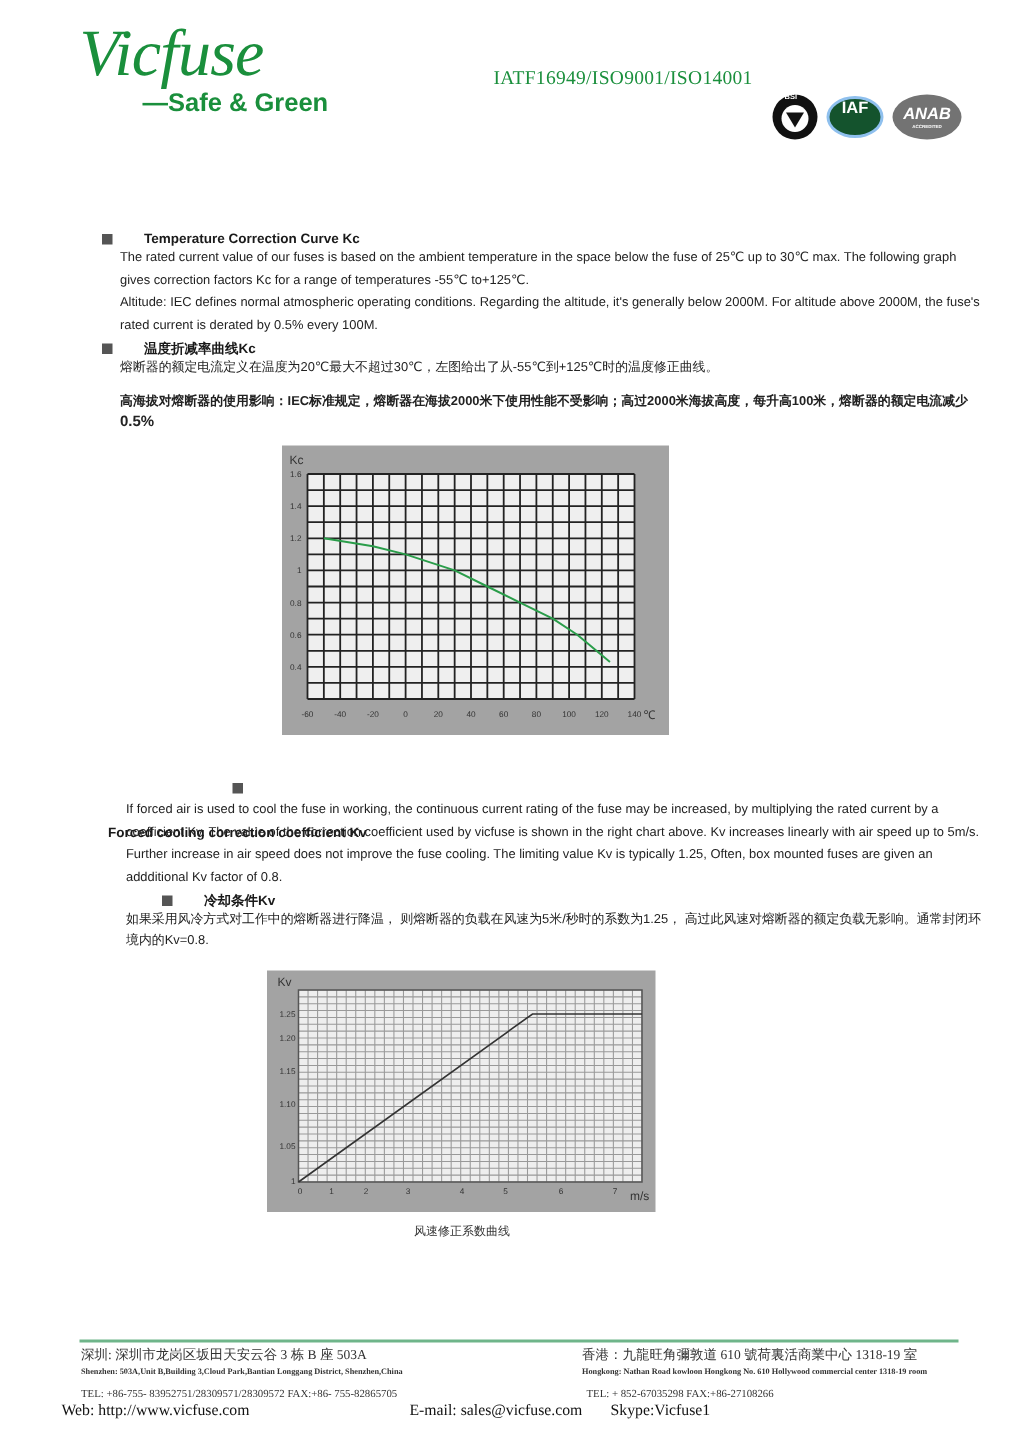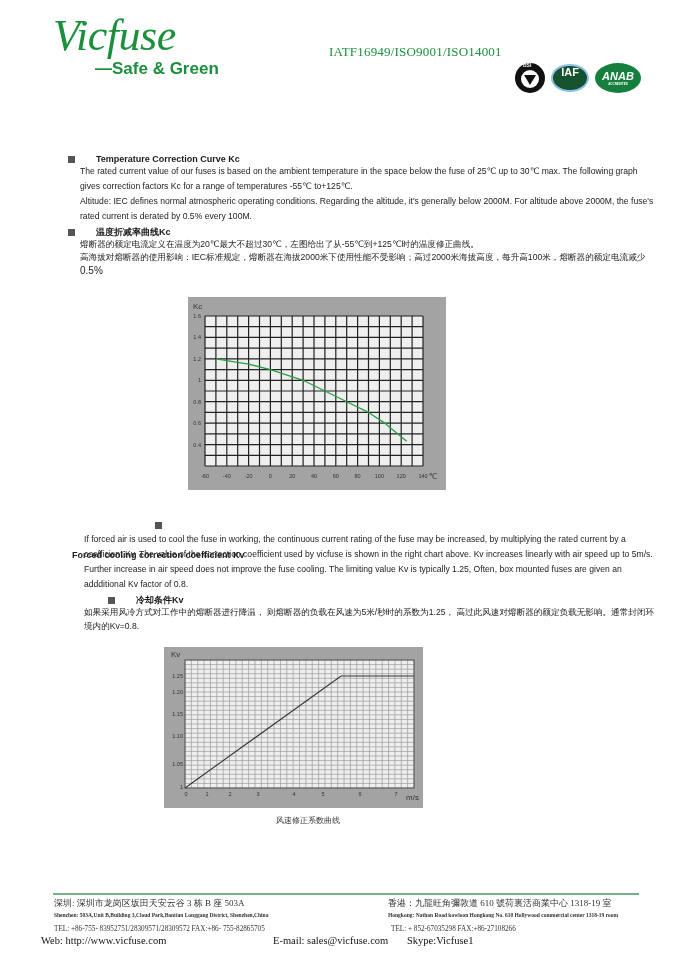--- a/index.html
+++ b/index.html
@@ -10,21 +10,21 @@
   
   .logo-main { left: 40px; top: 14px; font-family: "Liberation Serif", "DejaVu Serif", serif; font-style: italic; font-size: 44px; color: #1a8f3c; letter-spacing: -0.5px; line-height: 1; }
   .logo-sub { left: 82px; top: 60px; font-family: "Liberation Sans", sans-serif; font-weight: bold; font-size: 17px; color: #1a8f3c; line-height: 1; }
   .cert-text { left: 316px; top: 44px; font-family: "Liberation Serif", "DejaVu Serif", serif; font-size: 13px; color: #1a8f3c; letter-spacing: 0.2px; }
   .badges { left: 502px; top: 63px; display: flex; gap: 6px; align-items: center; }
   .badge-bsi { width: 30px; height: 30px; border-radius: 50%; background: #111; position: relative; }
   .badge-bsi .inner { position: absolute; left: 6px; top: 7px; width: 18px; height: 18px; border-radius: 50%; background: #fff; }
   .badge-bsi .tri { position: absolute; left: 9px; top: 12px; width: 0; height: 0; border-left: 6px solid transparent; border-right: 6px solid transparent; border-top: 10px solid #111; }
   .badge-bsi .lbl { position: absolute; left: 8px; top: -1px; font-size: 5px; color: #fff; font-weight: bold; }
   .badge-iaf { width: 38px; height: 28px; border-radius: 50%; background: #14532d; color: #fff; font-weight: bold; font-size: 11px; display: flex; align-items: flex-start; justify-content: center; border: 2px solid #8fc0ee; }
-  .badge-anab { width: 46px; height: 30px; border-radius: 50%; background: #15803d; color: #fff; font-weight: bold; font-style: italic; font-size: 11px; display: flex; flex-direction: column; align-items: center; justify-content: center; line-height: 1; }
+  .badge-anab { width: 46px; height: 30px; border-radius: 50%; background: #737373; color: #fff; font-weight: bold; font-style: italic; font-size: 11px; display: flex; flex-direction: column; align-items: center; justify-content: center; line-height: 1; }
   .badge-anab small { font-size: 3px; font-style: normal; margin-top: 1px; }
 
   
   .sec-head { font-size: 9px; font-weight: bold; display: flex; align-items: center; gap: 21px; }
   .bullet { width: 7px; height: 7px; background: #555; display: inline-block; }
   .para { font-size: 8.6px; line-height: 15px; color: #222; }
   .para-cn { font-size: 8.6px; line-height: 14px; color: #222; }
   .big05 { font-size: 10px; }
 
   
@@ -65,21 +65,21 @@
   <span>Temperature Correction Curve Kc</span>
 </div>
 <div class="abs para" style="left:67px; top:164px; width:575px;">The rated current value of our fuses is based on the ambient  temperature in the space below the fuse of  25℃ up to 30℃ max. The following graph gives correction factors Kc for a range of temperatures -55℃ to+125℃.</div>
 <div class="abs para" style="left:67px; top:194px; width:580px;">Altitude:  IEC defines normal atmospheric  operating conditions. Regarding the altitude, it's generally below 2000M. For altitude above 2000M, the fuse's rated current is derated by  0.5% every 100M.</div>
 
 <div class="abs sec-head" style="left:55px; top:226px;">
   <span class="bullet"></span>
   <span>温度折减率曲线Kc</span>
 </div>
 <div class="abs para-cn" style="left:67px; top:237px; width:580px;">熔断器的额定电流定义在温度为20℃最大不超过30℃，左图给出了从-55℃到+125℃时的温度修正曲线。</div>
-<div class="abs para-cn" style="left:67px; top:250px; width:575px;">
+<div class="abs para-cn" style="left:67px; top:260px; width:575px;font-weight:bold;">
   <span>高海拔对熔断器的使用影响：IEC标准规定，熔断器在海拔2000米下使用性能不受影响；高过2000米海拔高度，每升高100米，熔断器的额定电流减少</span><span class="big05">0.5%</span>
 </div>
 
 <div class="abs chart-box" style="left:175px; top:297px; width:258px; height:193px;">
   <svg width="258" height="193" viewBox="0 0 258 193" id="kc-svg">
       <rect x="17" y="19" width="218" height="150" fill="#efefef"></rect>
       <line x1="17" y1="19" x2="17" y2="169" stroke="#222" stroke-width="1.2"></line>
       <line x1="27.9" y1="19" x2="27.9" y2="169" stroke="#222" stroke-width="1.2"></line>
       <line x1="38.8" y1="19" x2="38.8" y2="169" stroke="#222" stroke-width="1.2"></line>
       <line x1="49.699999999999996" y1="19" x2="49.699999999999996" y2="169" stroke="#222" stroke-width="1.2"></line>
@@ -144,21 +144,21 @@
   <span>Forced cooling correction coefficient Kv</span>
 </div>
 <div class="abs para" style="left:71px; top:532px; width:572px;">If forced air is used to cool the fuse in working, the continuous current rating of the fuse may be increased, by multiplying the rated current by a coefficient  Kv. The value of the correction coefficient used by vicfuse is shown in the right chart above. Kv increases linearly with air speed up to 5m/s.  Further  increase in air  speed does not improve the  fuse cooling.  The  limiting value Kv is typically 1.25,  Often, box mounted fuses are given an addditional Kv factor of 0.8.</div>
 
 <div class="abs sec-head" style="left:59px; top:594px;padding-left:36px;">
   <span class="bullet"></span>
   <span>冷却条件Kv</span>
 </div>
 <div class="abs para-cn" style="left:71px; top:605px; width:572px;">如果采用风冷方式对工作中的熔断器进行降温，  则熔断器的负载在风速为5米/秒时的系数为1.25，  高过此风速对熔断器的额定负载无影响。通常封闭环境内的Kv=0.8.</div>
 
-<div class="abs chart-box" style="left:151px; top:647px; width:259px; height:161px;">
+<div class="abs chart-box" style="left:165px; top:647px; width:259px; height:161px;">
   <svg width="259" height="161" viewBox="0 0 259 161" id="kv-svg">
       <rect x="21" y="13" width="229" height="128" fill="#eeeeee"></rect>
       <line x1="21" y1="13" x2="21" y2="141" stroke="#999" stroke-width="0.7"></line>
       <line x1="27.36111111111111" y1="13" x2="27.36111111111111" y2="141" stroke="#999" stroke-width="0.7"></line>
       <line x1="33.72222222222222" y1="13" x2="33.72222222222222" y2="141" stroke="#999" stroke-width="0.7"></line>
       <line x1="40.08333333333333" y1="13" x2="40.08333333333333" y2="141" stroke="#999" stroke-width="0.7"></line>
       <line x1="46.44444444444444" y1="13" x2="46.44444444444444" y2="141" stroke="#999" stroke-width="0.7"></line>
       <line x1="52.80555555555556" y1="13" x2="52.80555555555556" y2="141" stroke="#999" stroke-width="0.7"></line>
       <line x1="59.166666666666664" y1="13" x2="59.166666666666664" y2="141" stroke="#999" stroke-width="0.7"></line>
       <line x1="65.52777777777777" y1="13" x2="65.52777777777777" y2="141" stroke="#999" stroke-width="0.7"></line>

